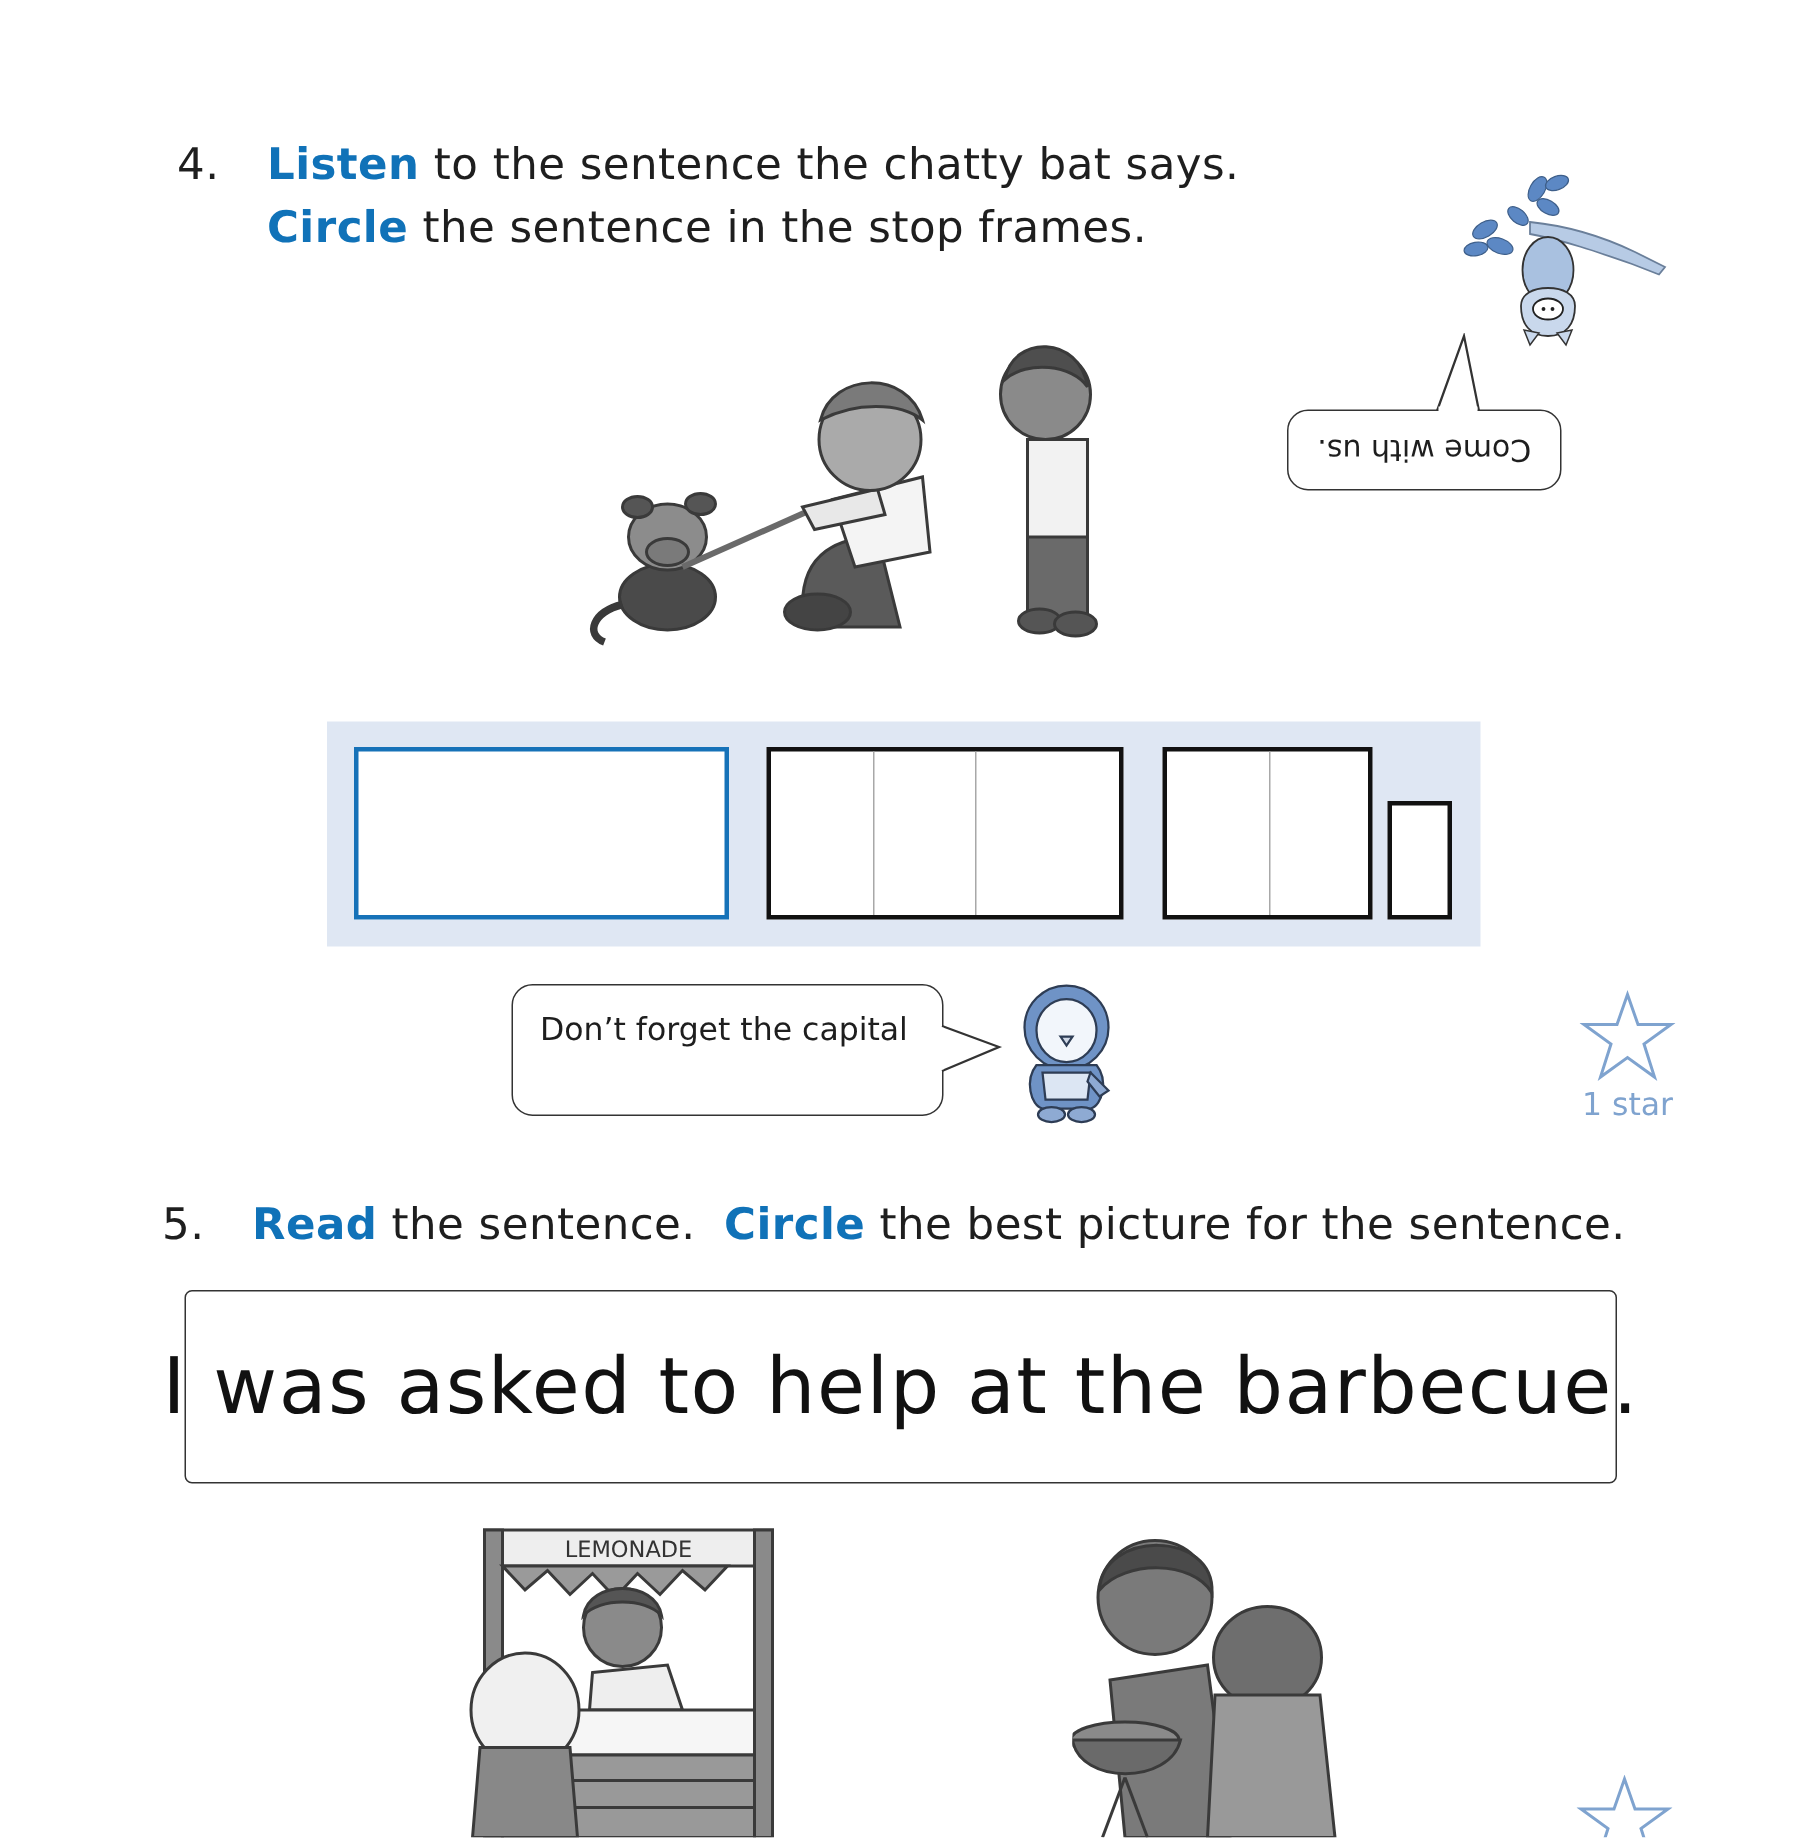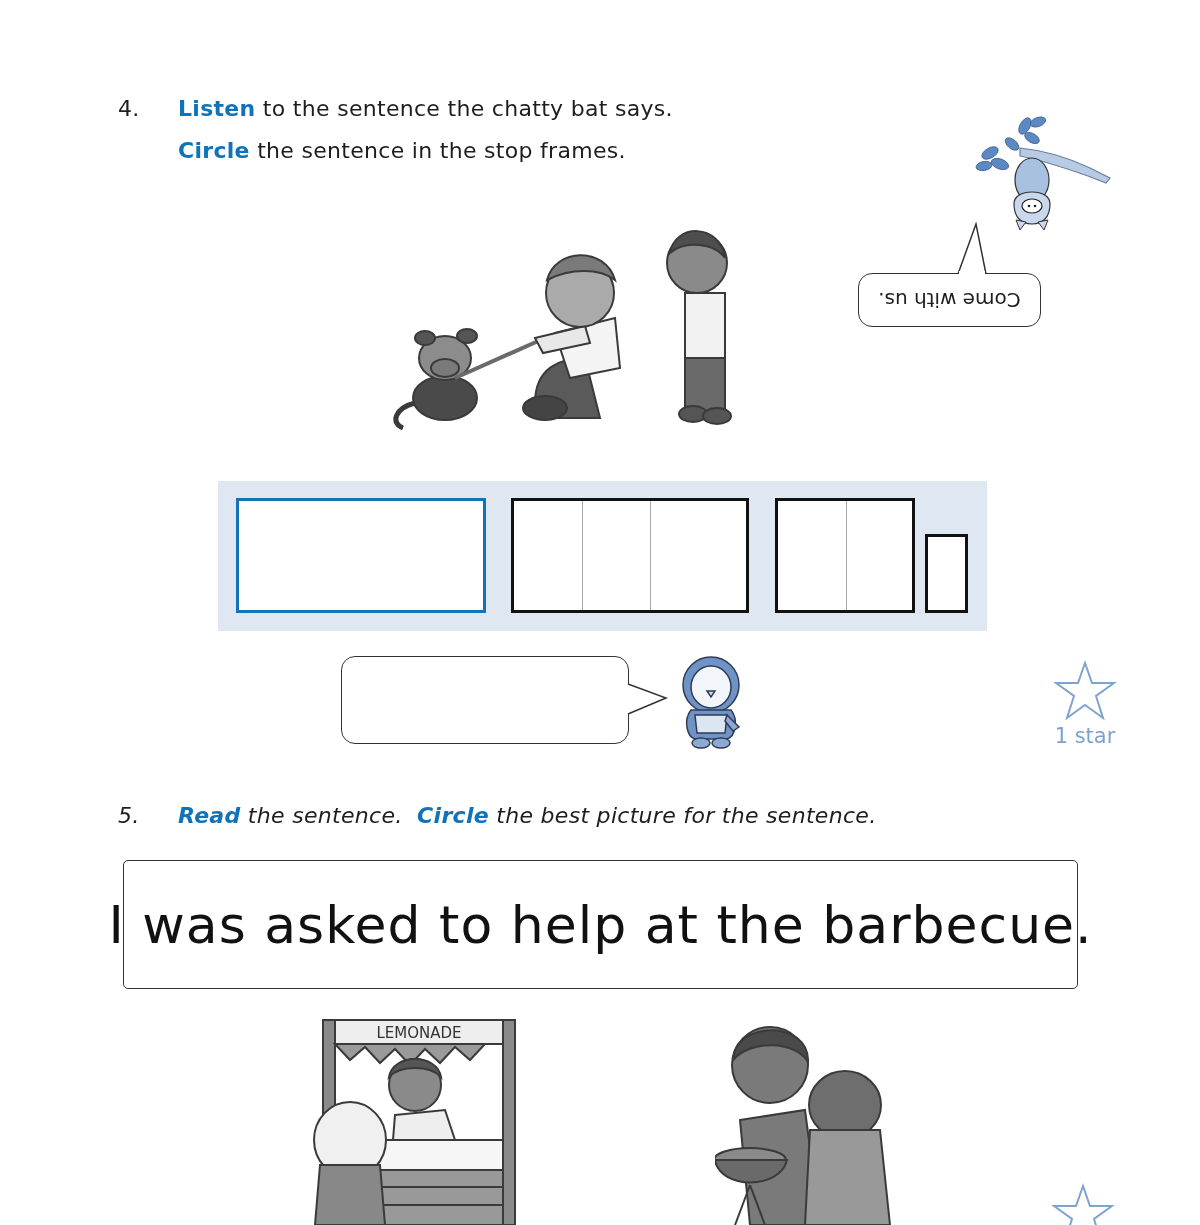--- a/index.html
+++ b/index.html
@@ -2,21 +2,21 @@
 <html><head>
   <meta charset="utf-8">
   <style>
     html, body { margin: 0; padding: 0; background: #ffffff; }
     body {
       width: 1200px; height: 1225px; position: relative; overflow: hidden;
       font-family: "DejaVu Sans", sans-serif; color: #1a1a1a;
     }
     .abs { position: absolute; }
     .q-line {
-      position: absolute; font-size: 22px; line-height: 42px; letter-spacing: 0.3px;
+      position: absolute; font-size: 29px; line-height: 42px; letter-spacing: 0.3px;
       white-space: nowrap; color: #1e1e1e;
     }
     .q-num { display: inline-block; width: 60px; }
     .kw { color: #1072b8; font-weight: bold; }
     .panel { background: #dfe7f3; }
     .frame {
       position: absolute; background: #fff; box-sizing: border-box;
       border: 3px solid #111;
     }
     .frame.blue { border-color: #1672b8; }
@@ -111,20 +111,21 @@
     <div class="div" style="left:68px;"></div>
     <div class="div" style="left:136px;"></div>
   </div>
   <div class="frame" style="left:557px; top:17px; width:140px; height:115px;">
     <div class="div" style="left:68px;"></div>
   </div>
   <div class="frame" style="left:707px; top:53px; width:43px; height:79px;"></div>
 </div>
 
 <div class="bubble" style="left:341px; top:656px; width:288px; height:88px; padding:14px 0 0 18px;">
+  <div>Don’t forget the capital</div>
 </div>
 <svg class="abs" style="left:626px; top:680px;" width="44" height="40" viewBox="0 0 44 40">
   <path d="M2 4 L40 18 L2 34" fill="#fff" stroke="#333" stroke-width="1.5"></path>
   <rect x="0" y="5" width="3" height="28" fill="#fff"></rect>
 </svg>
 <div class="abs" style="left:673px; top:655px; width:80px; height:95px;">
   <svg width="80" height="95" viewBox="0 0 80 95">
     <g stroke="#2e3d55" stroke-width="1.5">
       <ellipse cx="38" cy="30" rx="28" ry="28" fill="#6f93c6"></ellipse>
       <ellipse cx="38" cy="32" rx="20" ry="21" fill="#f2f6fb"></ellipse>
@@ -138,21 +139,21 @@
   </svg>
 </div>
 
 <div class="abs" style="left:1045px; top:660px; width:80px; height:95px; text-align:center;">
   <svg width="64" height="62" viewBox="0 0 64 62" style="margin:0 auto;">
     <polygon points="32,3 39,23 61,23 43,36 50,58 32,45 14,58 21,36 3,23 25,23" fill="#fff" stroke="#7fa3cf" stroke-width="2"></polygon>
   </svg>
   <div class="star-label" style="margin-top:2px;text-align:center;">1 star</div>
 </div>
 
-<div class="q-line" style="left:118px; top:795px;font-style:italic;">
+<div class="q-line" style="left:108px; top:795px;">
   <span class="q-num">5.</span><span class="kw">Read</span><span style="white-space:pre;"> the sentence.  </span><span class="kw">Circle</span><span> the best picture for the sentence.</span>
 </div>
 
 <div class="sentence-box" style="left:123px; top:860px; width:955px; height:129px; display:flex; align-items:center; justify-content:center;">
   <span>I was asked to help at the barbecue.</span>
 </div>
 
 <div class="abs" style="left:305px; top:1015px; width:220px; height:210px;">
   <svg width="220" height="210" viewBox="0 0 220 210">
     <g stroke="#3a3a3a" stroke-width="2">

